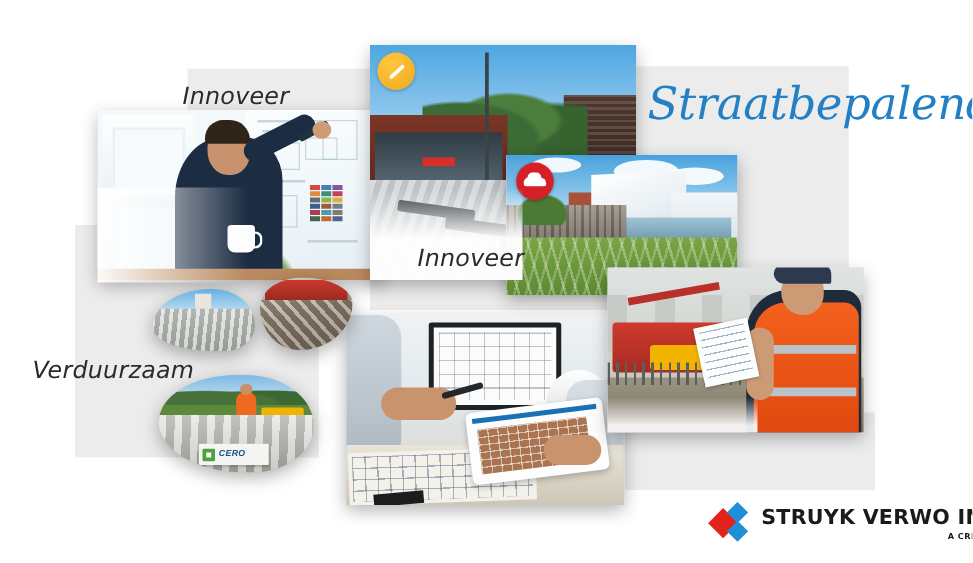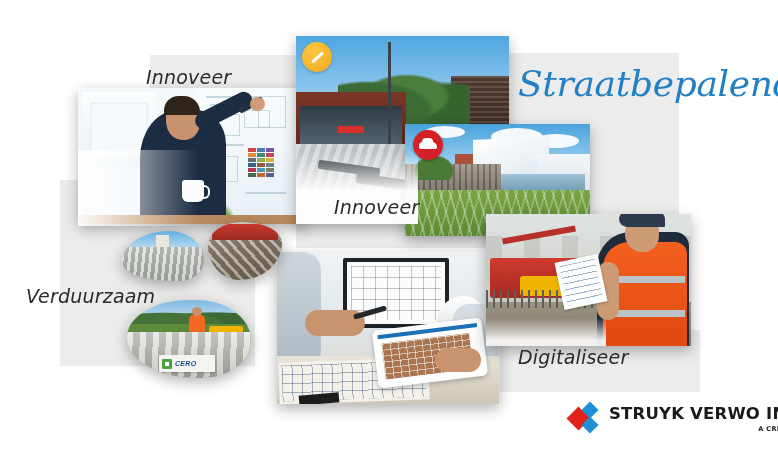--- a/index.html
+++ b/index.html
@@ -642,21 +642,20 @@
     </div>
   </div>
 
   <div class="fade f1"></div>
   <div class="fade f2"></div>
   <div class="fade f3"></div>
 
   <div class="label l-innoveer">Innoveer</div>
   <div class="label l-excelleer">Innoveer</div>
   <div class="label l-verduurzaam">Verduurzaam</div>
-  <div class="label l-digitaliseer">Digitaliseer</div>
 
   <div class="headline">Straatbepalend.</div>
 
   <div class="logo">
     <div class="logo-mark">
       <span class="dia red"></span>
       <span class="dia b1"></span>
       <span class="dia b2"></span>
     </div>
     <div class="logo-text">

